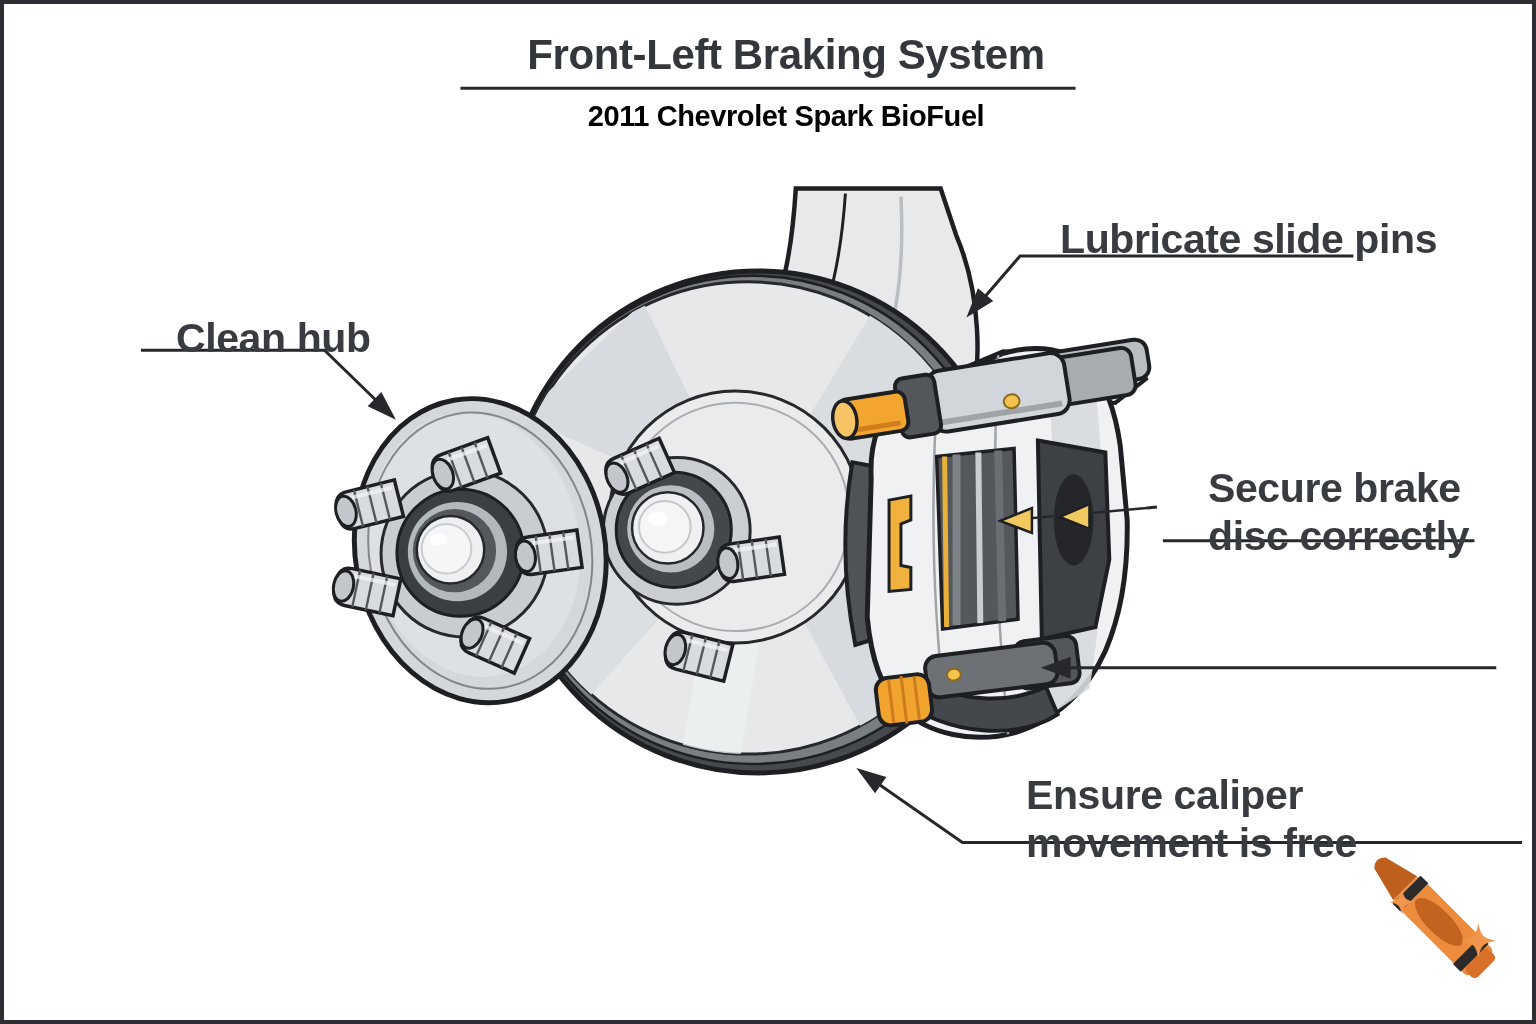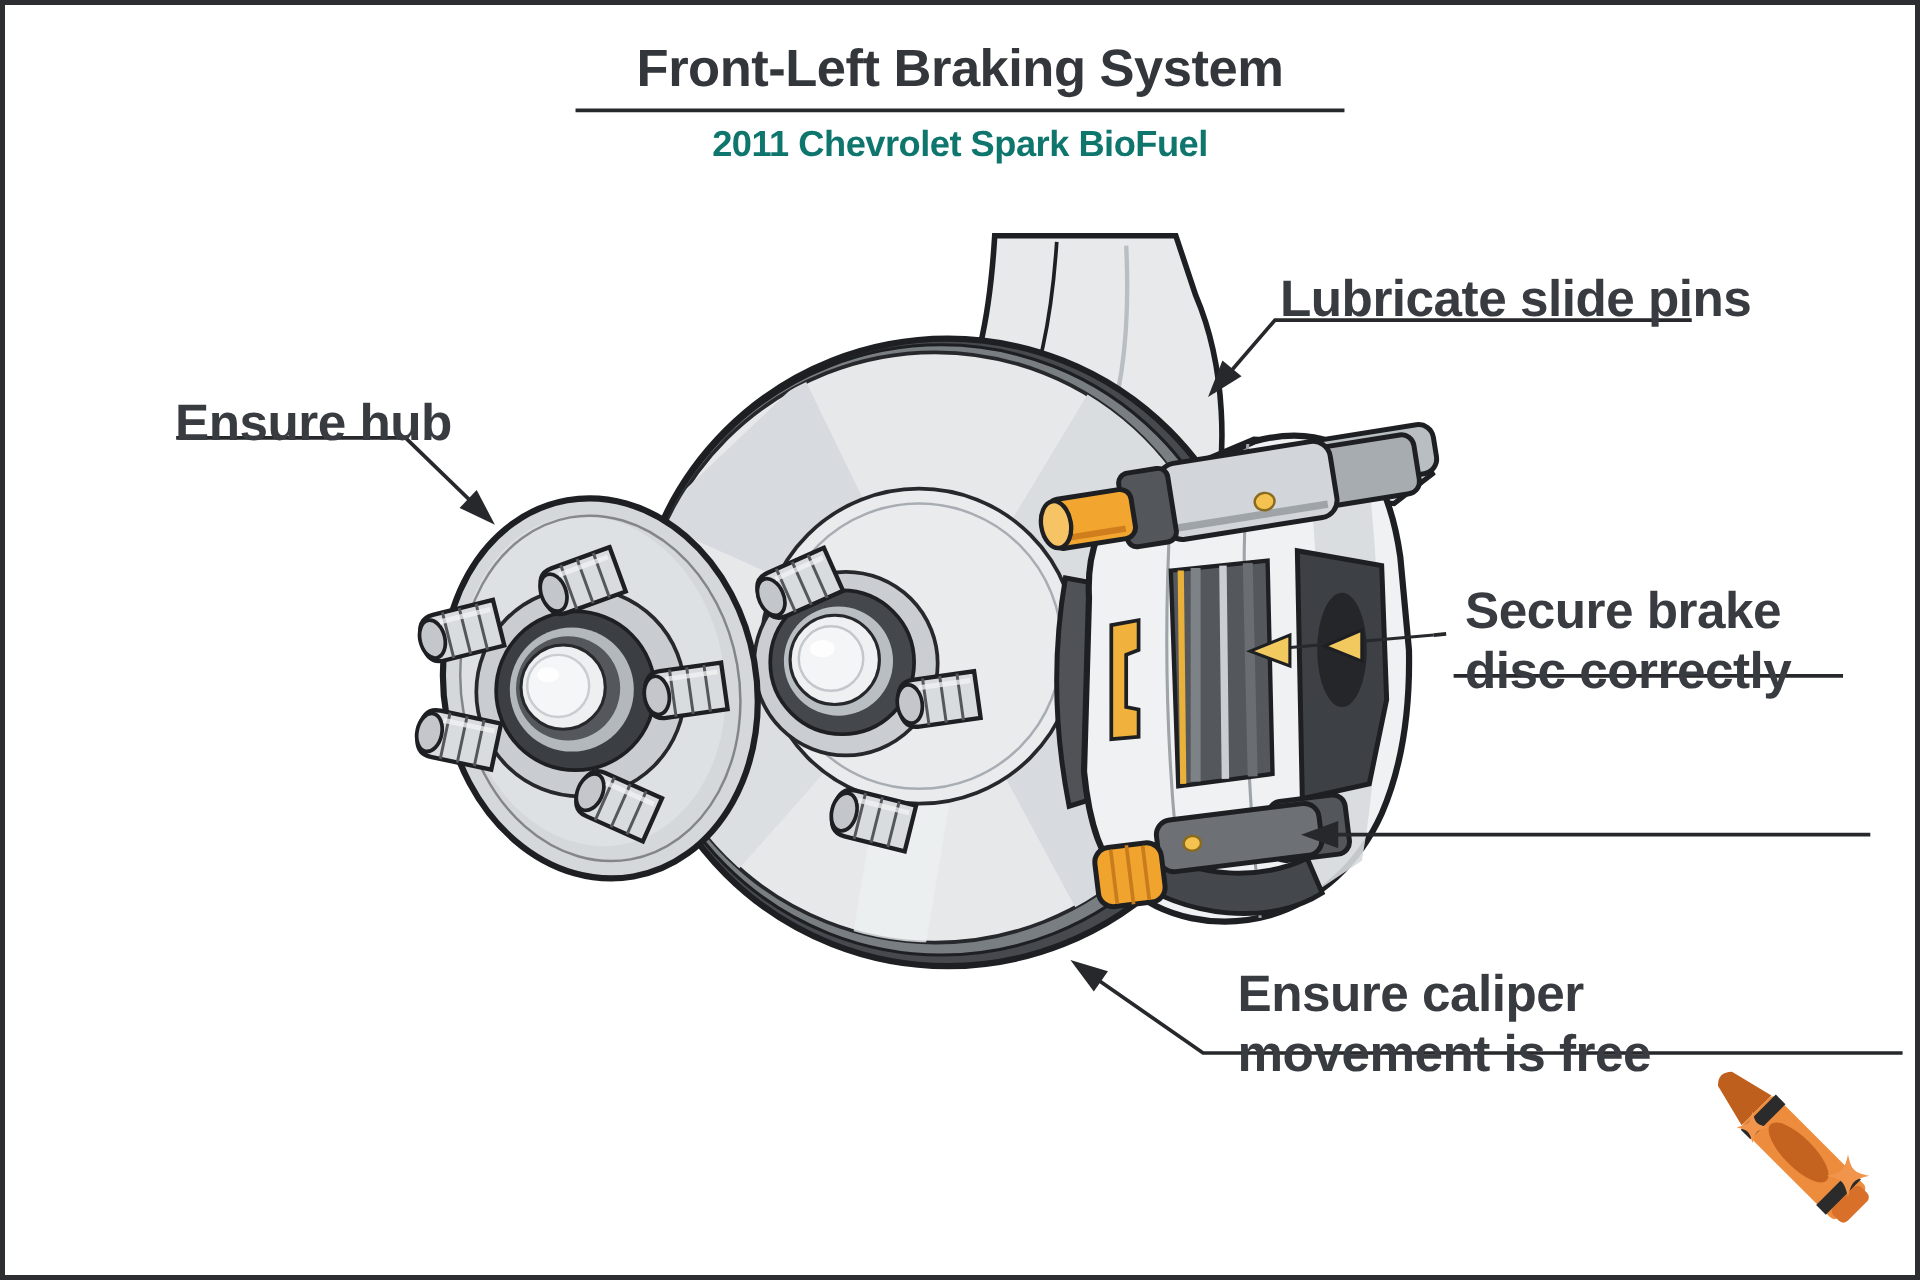--- a/index.html
+++ b/index.html
@@ -2,23 +2,23 @@
 <html><head>
 <meta charset="utf-8">
 <style>
   html,body{margin:0;padding:0;background:#ffffff;}
   .frame{
     position:relative;width:1536px;height:1024px;background:#ffffff;
     border:4px solid #2c2e31;box-sizing:border-box;overflow:hidden;
     font-family:"Liberation Sans", sans-serif;color:#36393e;
   }
   .art{position:absolute;left:0;top:0;width:100%;height:100%;}
-  .txt{position:absolute;font-weight:700;letter-spacing:-0.4px;line-height:1.18;}
+  .txt{position:absolute;font-weight:700;letter-spacing:-0.4px;line-height:1.18;padding-left:36px;}
   .title{left:0;right:0;top:26px;text-align:center;font-size:42px;color:#33363b;}
-  .subtitle{left:0;right:0;top:95px;text-align:center;font-size:29px;color:#0f766e;}
+  .subtitle{left:0;right:0;top:95px;text-align:center;font-size:29px;color:#000000;}
   .lbl{font-size:41px;color:#383b40;}
   #lbl-clean-hub{left:136px;top:310px;}
   #lbl-lubricate{left:1020px;top:211px;}
   #lbl-secure{left:1168px;top:460px;width:335px;}
   #lbl-install{left:1166px;top:630px;}
   #lbl-ensure{left:986px;top:767px;width:465px;}
 </style>
 </head>
 <body>
 
@@ -169,17 +169,17 @@
         <ellipse cx="-4" cy="0" rx="32" ry="12" fill="#c4621f"></ellipse>
       </g>
       <use href="#sparkle" transform="translate(1407,905) scale(0.85)" fill="#f0954b"></use>
       <use href="#sparkle" transform="translate(1484,944) scale(1.15)" fill="#f0954b"></use>
     </g>
   </svg>
 
   <div class="txt title">Front-Left Braking System</div>
   <div class="txt subtitle">2011 Chevrolet Spark BioFuel</div>
 
-  <div class="txt lbl" id="lbl-clean-hub">Ensure hub</div>
+  <div class="txt lbl" id="lbl-clean-hub">Clean hub</div>
   <div class="txt lbl" id="lbl-lubricate">Lubricate slide pins</div>
   <div class="txt lbl" id="lbl-secure">Secure brake disc correctly</div>
   <div class="txt lbl" id="lbl-ensure">Ensure caliper movement is free</div>
 </div>
 
 </body></html>

